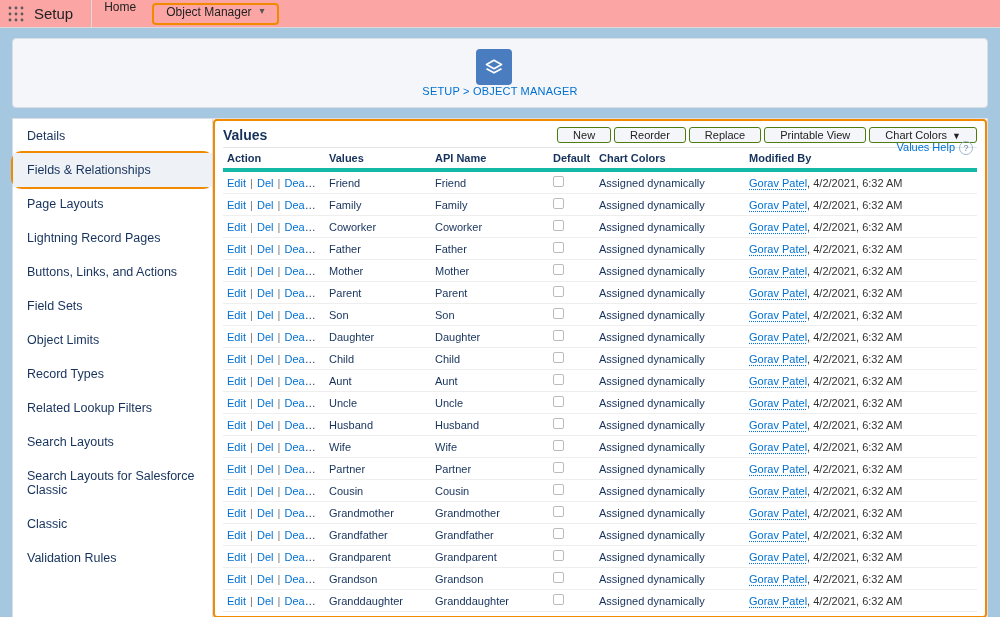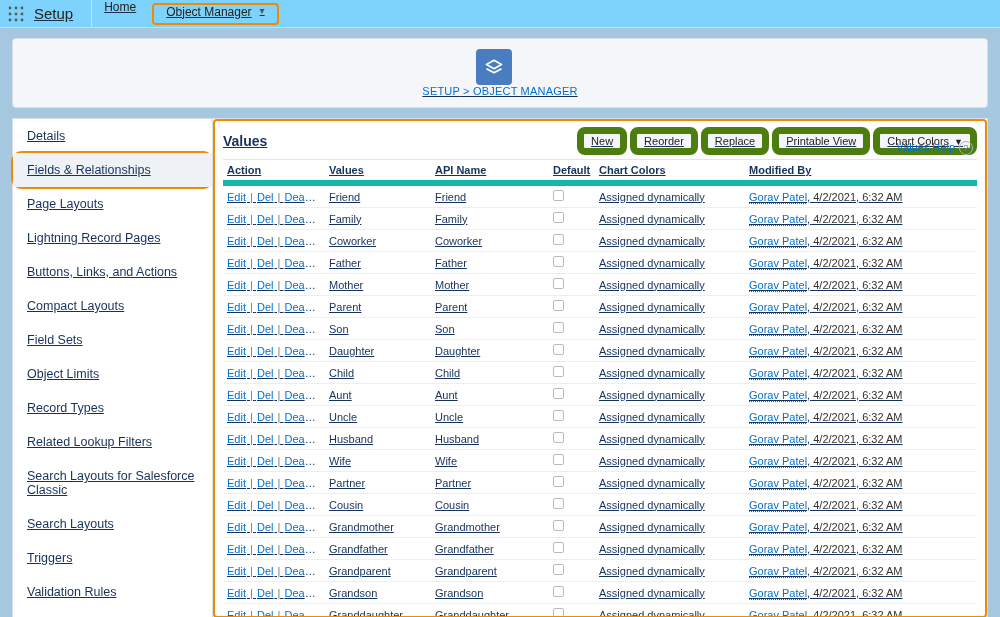--- a/index.html
+++ b/index.html
@@ -1,17 +1,17 @@
 <!DOCTYPE html>
 <html><head>
 <meta charset="utf-8">
 <style>
   * { box-sizing: border-box; }
   html, body { margin:0; padding:0; font-family: -apple-system, "Helvetica Neue", Arial, sans-serif; font-size:12px; color:#16325c; background:#fff; }
-  .wrapper { width:1000px; height:617px; background:#7dd3fc; position:relative; overflow:hidden;text-decoration:underline; }
+  .wrapper { width:1000px; height:617px; background:#fca5a5; position:relative; overflow:hidden; }
 
   
   .topbar { height:28px; display:flex; align-items:center; border-bottom:1px solid #dddbda; padding:0 6px; }
   .waffle { width:20px; height:20px; display:flex; align-items:center; justify-content:center; margin-right:8px; padding:2px; }
   .waffle svg { width:16px; height:16px; }
   .topbar .setup-title { font-size:15px; font-weight:400; margin-right:18px; color:#222; }
   .top-tab { padding:0 12px; height:28px; display:flex; font-size:12px; color:#222; border-left:1px solid #dddbda; }
   .top-tab.active-highlight { border:2px solid #f18a00; border-radius:4px; height:22px; margin:3px 0 3px 4px; }
   .chev { margin-left:8px; font-size:10px; color:#555; }
 
@@ -31,28 +31,28 @@
   .sidebar-item.selected { background:#eef1f6; }
   .sidebar-highlight { border:2px solid #f18a00; border-radius:11px; margin:-2px; }
 
   .content { flex:1; background:#fff; border:1px solid #d8dde6; border-left:1px solid #d8dde6; position:relative; }
   .content-highlight { border:2px solid #f18a00; border-radius:4px; height:100%; overflow:auto; }
   .content-inner { padding:4px 8px 8px 8px; }
 
   .values-header { display:flex; align-items:center; justify-content:space-between; padding:2px 0 4px 0; }
   .values-title { font-size:14px; font-weight:700; }
   .btn-row { display:flex; gap:3px; align-items:center; }
-  .btn { background:#f4f6f9; border:7px solid #4d7c0f; border-radius:8px; padding:1px 7px; font-size:11px; cursor:pointer; color:#222; }
+  .btn { background:#f4f6f9; border:1px solid #4d7c0f; border-radius:3px; padding:1px 15px; font-size:11px; cursor:pointer; color:#222; }
   .btn .chev-sm { font-size:9px; margin-left:5px; }
   .help-row { position:absolute; right:14px; top:22px; display:flex; align-items:flex-start; gap:4px;}
   .help-link { color:#0070d2; font-size:11px; }
   .help-q { width:14px; height:14px; border:1px solid #9fb6cf; border-radius:50%; font-size:9px; color:#6a89b0; display:flex; align-items:center; justify-content:center; }
 
   table { width:100%; border-collapse:collapse; table-layout:fixed; }
-  th { text-align:left; font-weight:700; font-size:11px; padding:4px 4px; border-top:1px solid #e5e5e5; border-bottom:6px solid #14b8a6; }
+  th { text-align:left; font-weight:700; font-size:11px; padding:4px 4px; border-top:1px solid #e5e5e5; border-bottom:4px solid #14b8a6; }
   td { font-size:11px; padding:4px 4px; border-bottom:1px solid #eee; white-space:nowrap; overflow:hidden; text-overflow:ellipsis; }
   td.action a { color:#0070d2; text-decoration:none; }
   td.action .sep { color:#7a7a7a; padding:0 1px;}
   td .chk { width:11px; height:11px; border:1px solid #bbb; border-radius:2px; display:inline-block; }
   td .modby a { color:#0070d2; text-decoration:underline dotted; text-underline-offset:2px;}
   td .modby .date { color:#333; }
 
   col.c-action { width:102px; }
   col.c-values { width:106px; }
   col.c-api { width:118px; }
@@ -107,28 +107,27 @@
 
   <div class="main">
     <div class="sidebar" id="sidebar">
           <div class="sidebar-item">Details</div>
           <div class="sidebar-highlight">
             <div class="sidebar-item selected">Fields &amp; Relationships</div>
           </div>
           <div class="sidebar-item">Page Layouts</div>
           <div class="sidebar-item">Lightning Record Pages</div>
           <div class="sidebar-item">Buttons, Links, and Actions</div>
-          <div class="sidebar-item">Compact Layouts</div>
           <div class="sidebar-item">Field Sets</div>
           <div class="sidebar-item">Object Limits</div>
           <div class="sidebar-item">Record Types</div>
           <div class="sidebar-item">Related Lookup Filters</div>
+          <div class="sidebar-item">Search Layouts</div>
           <div class="sidebar-item">Search Layouts for Salesforce Classic</div>
-          <div class="sidebar-item">Search Layouts</div>
-          <div class="sidebar-item">Triggers</div>
+          <div class="sidebar-item">Classic</div>
           <div class="sidebar-item">Validation Rules</div>
         </div>
 
     <div class="content">
       <div class="content-highlight">
         <div class="content-inner">
           <div class="help-row">
             <span class="help-link">Values Help</span>
             <span class="help-q">?</span>
           </div>

